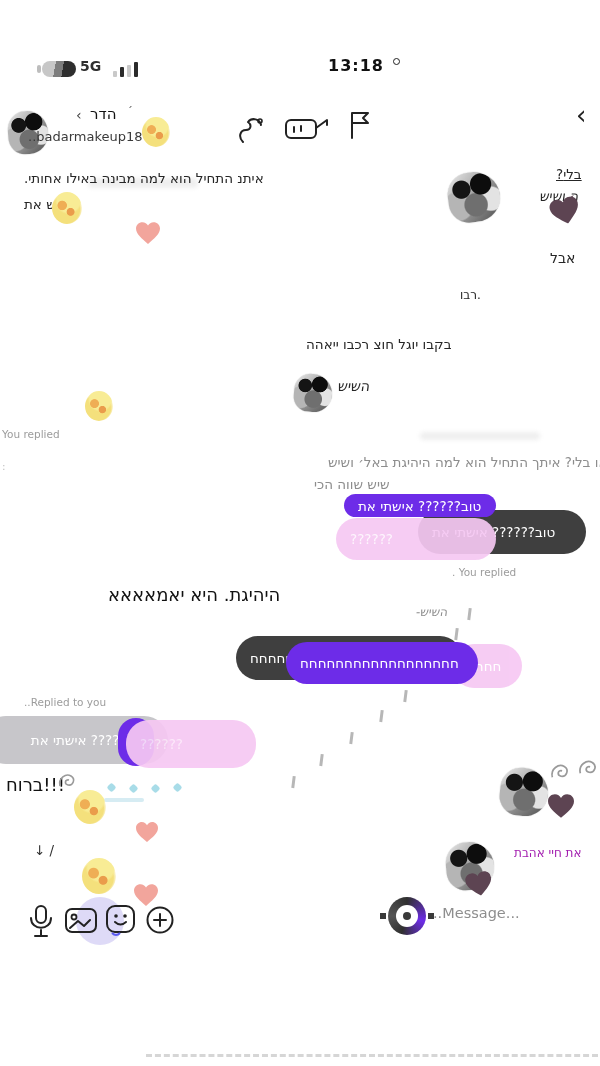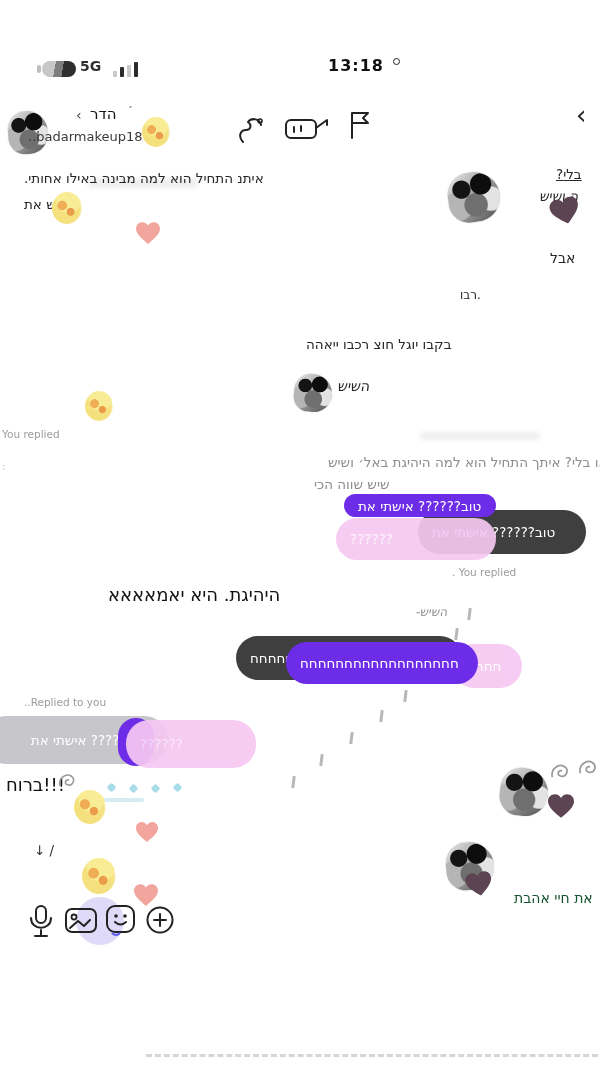--- a/index.html
+++ b/index.html
@@ -214,21 +214,21 @@
       </svg>
   </div>
   <div class="abs avatar" style="left:500px;top:760px;width:48px;height:48px;transform:rotate(6deg);"></div>
   <div class="abs" style="left:548px;top:786px;">
     <svg class="heart" width="26" height="24" viewBox="0 0 32 29">
         <path fill="#5d4452" d="M16 29 C8 22 0 16 0 8.5 C0 3.5 4 0 8.5 0 C12 0 14.5 2 16 4.5 C17.5 2 20 0 23.5 0 C28 0 32 3.5 32 8.5 C32 16 24 22 16 29Z"></path>
       </svg>
   </div>
 
   <div class="abs msg txt" style="left:34px;top:834px;color:#333;">↓ /</div>
-  <div class="abs msg txt" style="left:514px;top:882px;font-size:14px;color:#14532d;" dir="ltr"><bdi>אהבת</bdi> <bdi>חיי</bdi> <bdi>את</bdi></div>
+  <div class="abs msg txt" style="left:514px;top:838px;font-size:12px;color:#a21caf;" dir="ltr"><bdi>אהבת</bdi> <bdi>חיי</bdi> <bdi>את</bdi></div>
   <div class="abs avatar" style="left:446px;top:834px;width:48px;height:48px;transform:rotate(-5deg);"></div>
   <div class="abs" style="left:466px;top:864px;transform:rotate(-10deg);">
     <svg class="heart" width="26" height="24" viewBox="0 0 32 29">
         <path fill="#5d4452" d="M16 29 C8 22 0 16 0 8.5 C0 3.5 4 0 8.5 0 C12 0 14.5 2 16 4.5 C17.5 2 20 0 23.5 0 C28 0 32 3.5 32 8.5 C32 16 24 22 16 29Z"></path>
       </svg>
   </div>
   <div class="abs flower" style="left:82px;top:850px;width:34px;height:36px;"></div>
   <div class="abs" style="left:134px;top:876px;">
     <svg class="heart" width="24" height="22" viewBox="0 0 32 29">
         <path fill="#ef8f83" opacity=".8" d="M16 29 C8 22 0 16 0 8.5 C0 3.5 4 0 8.5 0 C12 0 14.5 2 16 4.5 C17.5 2 20 0 23.5 0 C28 0 32 3.5 32 8.5 C32 16 24 22 16 29Z"></path>
@@ -259,15 +259,21 @@
         <path d="M8 29 Q12 33 16 29" fill="none" stroke="#5a5af0" stroke-width="2"></path>
       </svg>
   </div>
   <div class="abs" style="left:144px;top:896px;">
     <svg width="32" height="32" viewBox="0 0 32 32">
         <circle class="icon-svg" cx="16" cy="16" r="12.5"></circle>
         <path class="icon-svg" d="M16 10 L16 22 M10 16 L22 16"></path>
       </svg>
   </div>
 
+  <div class="abs" style="left:370px;top:886px;width:230px;height:46px;">
+    <div class="abs cam-sq" style="left:10px;top:19px;"></div>
+    <div class="abs cam-sq" style="left:58px;top:19px;"></div>
+    <div class="abs cam-ring" style="left:18px;top:3px;"></div>
+    <div class="abs txt" style="left:63px;top:11px;font-size:14.5px;color:#8e8e8e;">..Message...</div>
+  </div>
 
   <div class="abs homedash"></div>
 </div>
 
 </body></html>

